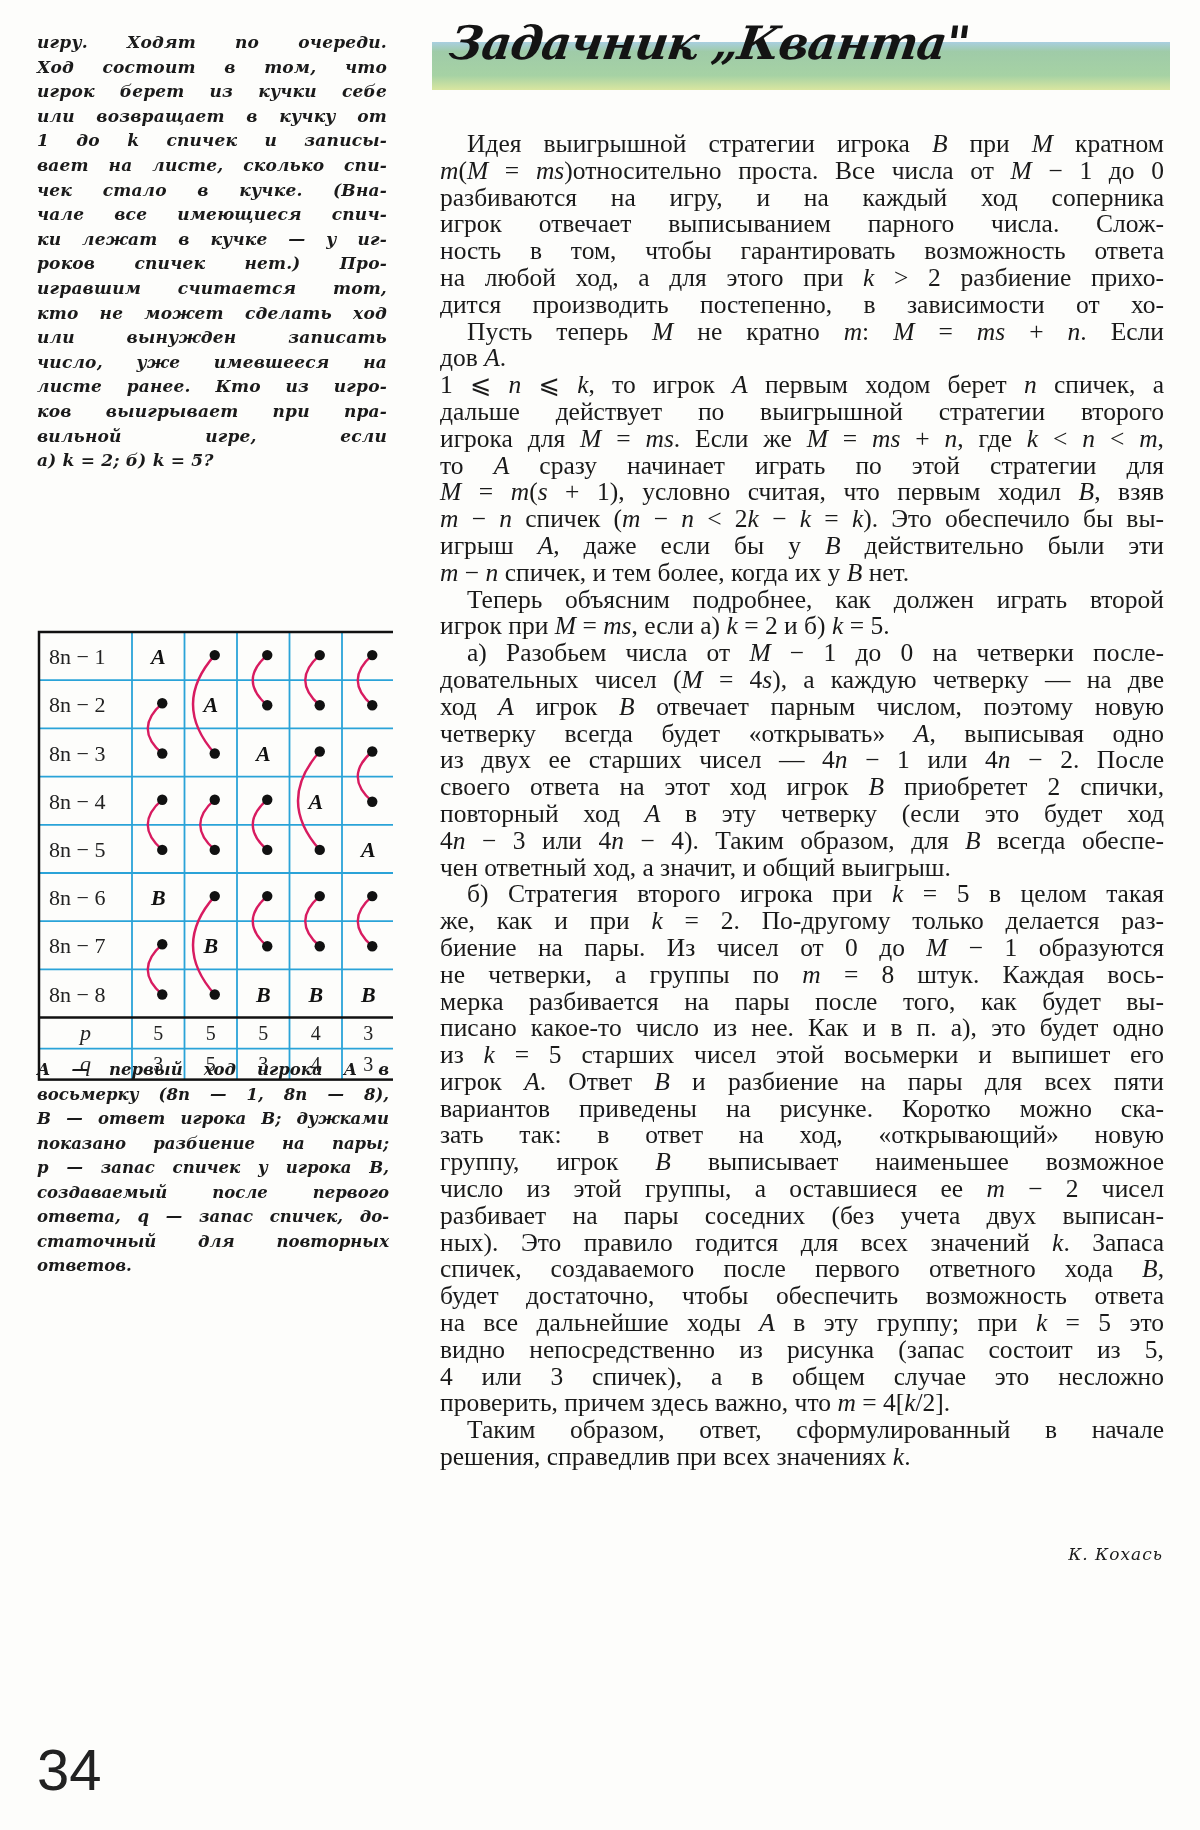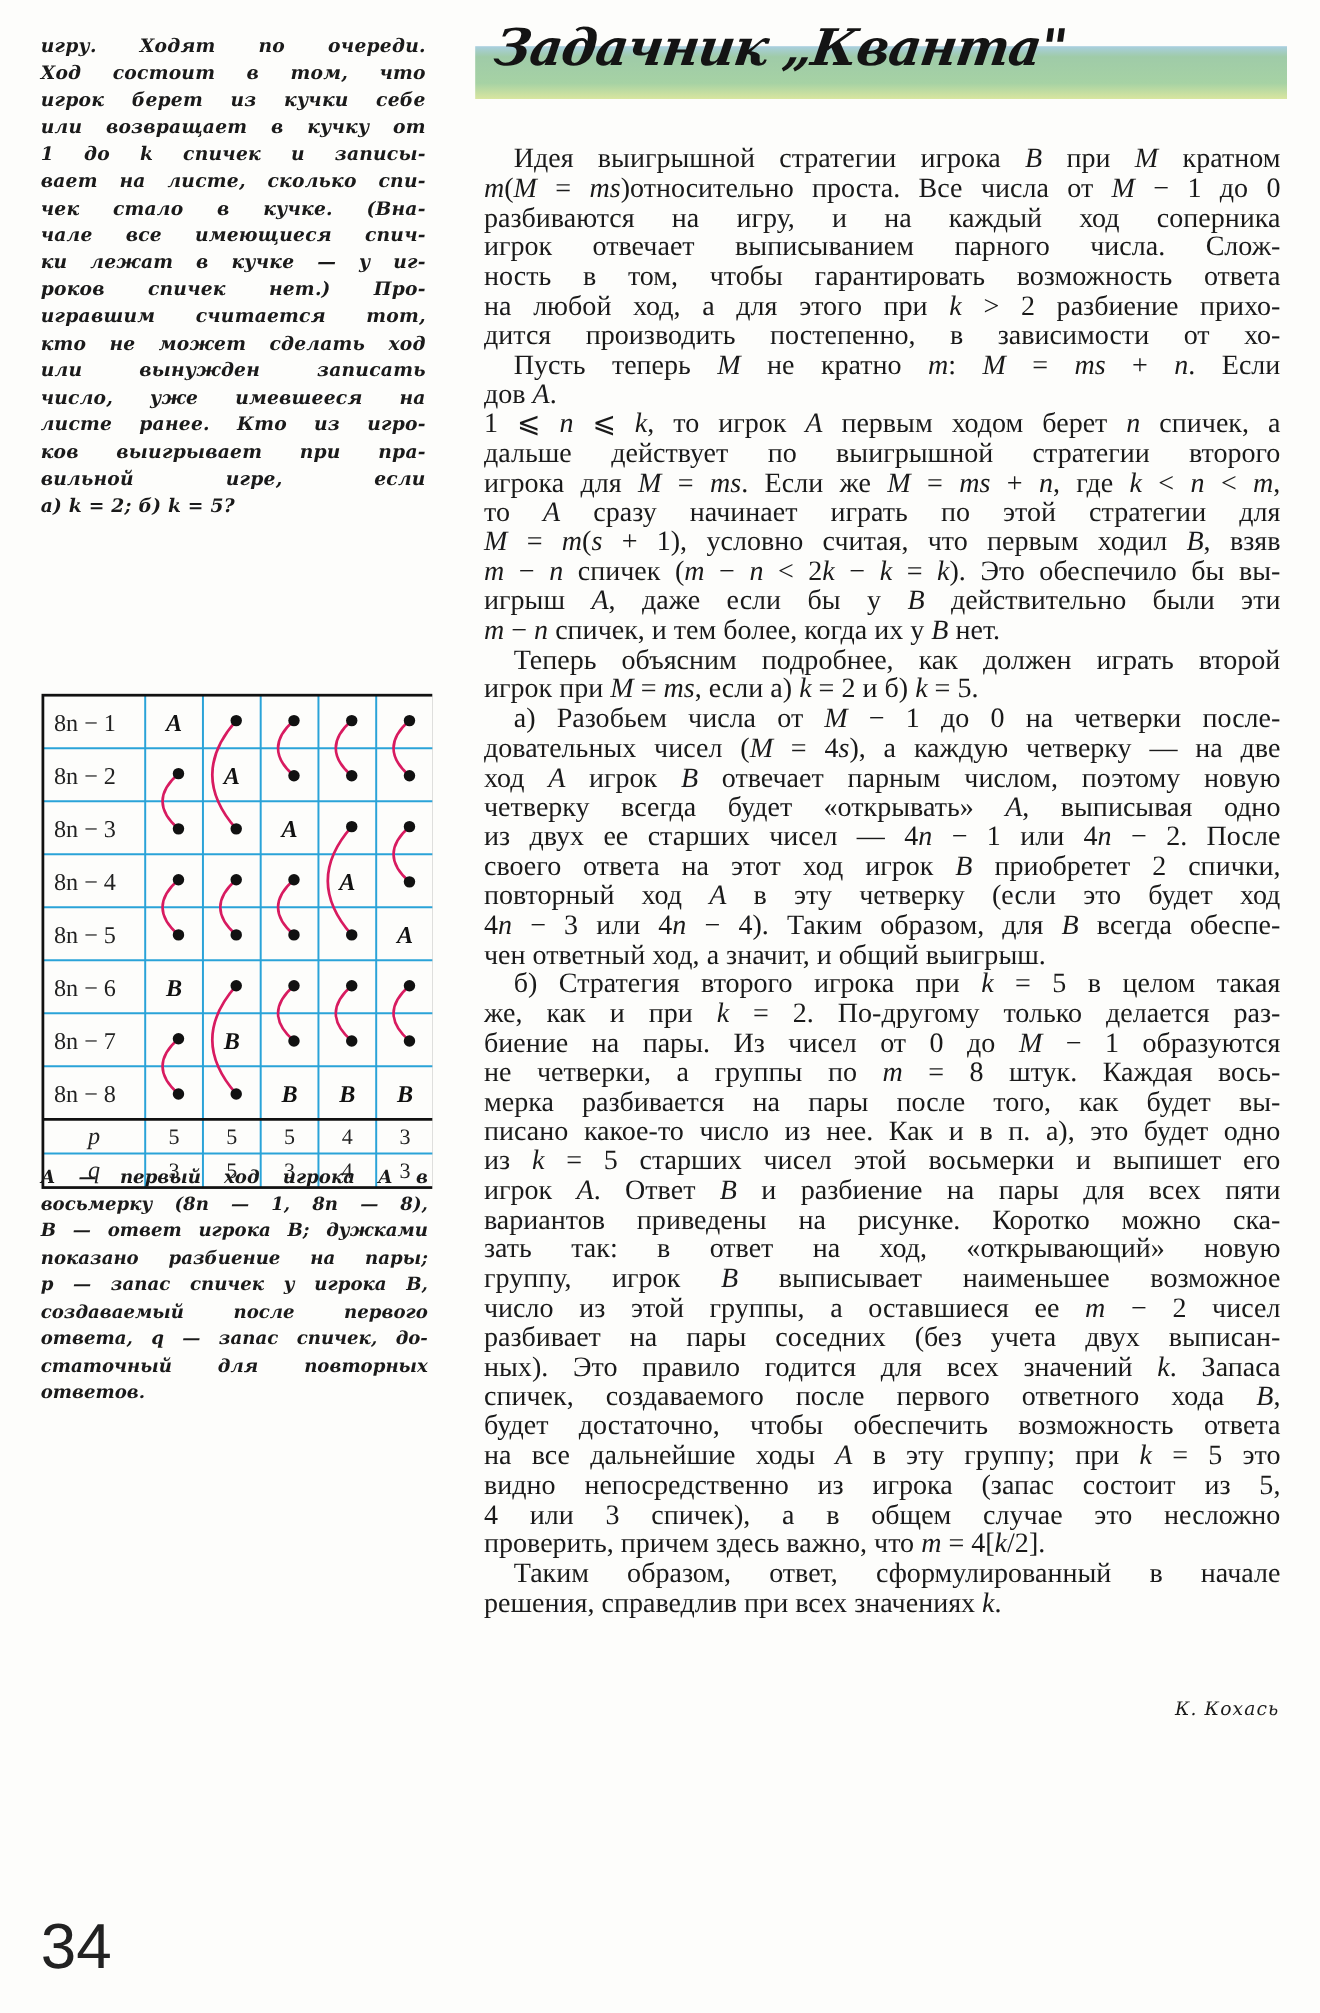--- a/index.html
+++ b/index.html
@@ -203,21 +203,21 @@
     <span class="line">игрок <i>A</i>. Ответ <i>B</i> и разбиение на пары для всех пяти</span>
     <span class="line">вариантов приведены на рисунке. Коротко можно ска-</span>
     <span class="line">зать так: в ответ на ход, «открывающий» новую</span>
     <span class="line">группу, игрок <i>B</i> выписывает наименьшее возможное</span>
     <span class="line">число из этой группы, а оставшиеся ее <i>m</i> − 2 чисел</span>
     <span class="line">разбивает на пары соседних (без учета двух выписан-</span>
     <span class="line">ных). Это правило годится для всех значений <i>k</i>. Запаса</span>
     <span class="line">спичек, создаваемого после первого ответного хода <i>B</i>,</span>
     <span class="line">будет достаточно, чтобы обеспечить возможность ответа</span>
     <span class="line">на все дальнейшие ходы <i>A</i> в эту группу; при <i>k</i> = 5 это</span>
-    <span class="line">видно непосредственно из игрока (запас состоит из 5,</span>
+    <span class="line">видно непосредственно из рисунка (запас состоит из 5,</span>
     <span class="line">4 или 3 спичек), а в общем случае это несложно</span>
     <span class="line last">проверить, причем здесь важно, что <i>m</i> = 4[<i>k</i>/2].</span>
     <span class="line indent">Таким образом, ответ, сформулированный в начале</span>
     <span class="line last">решения, справедлив при всех значениях <i>k</i>.</span>
   </div>
 
 <div class="signature">К. Кохась</div>
 <div class="page-number">34</div>
 
 </body></html>

